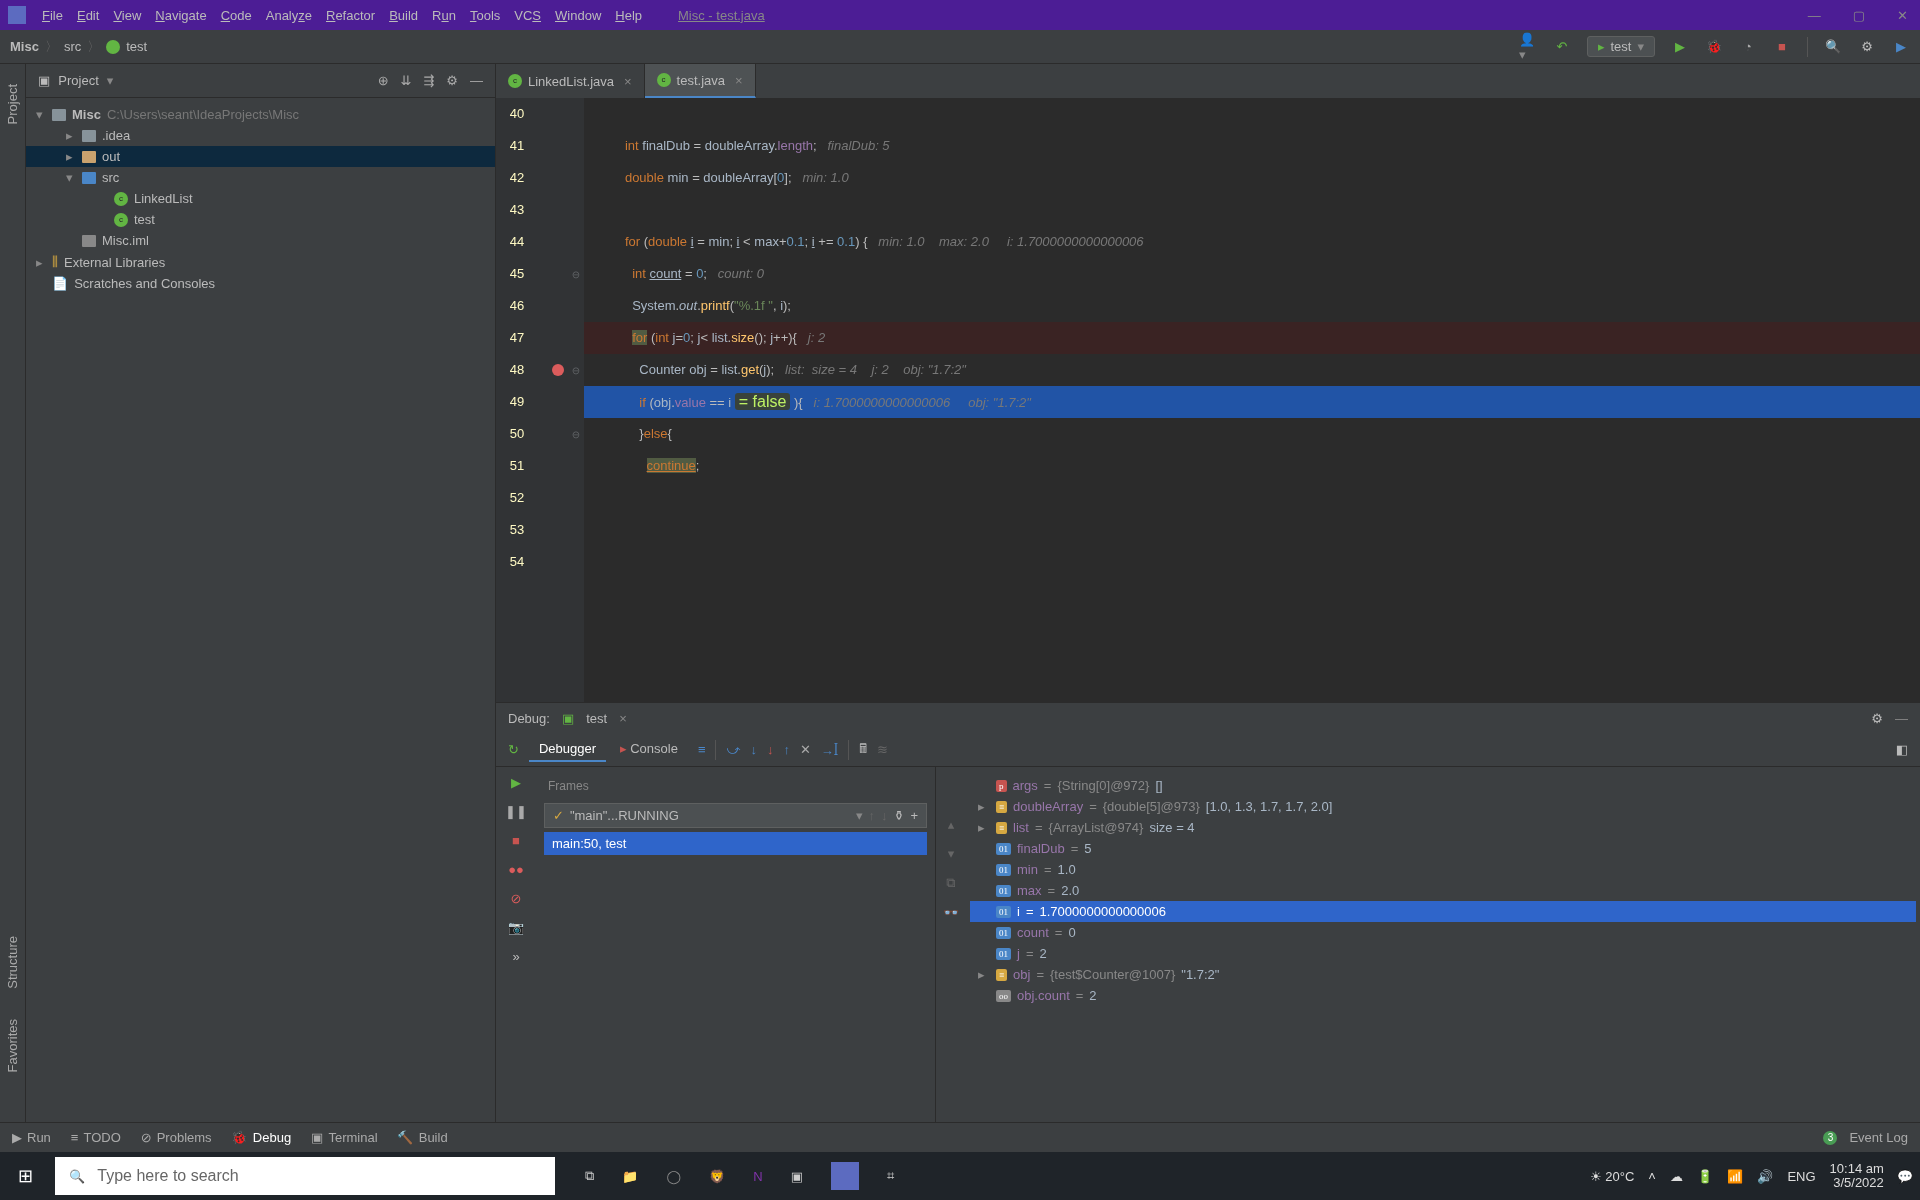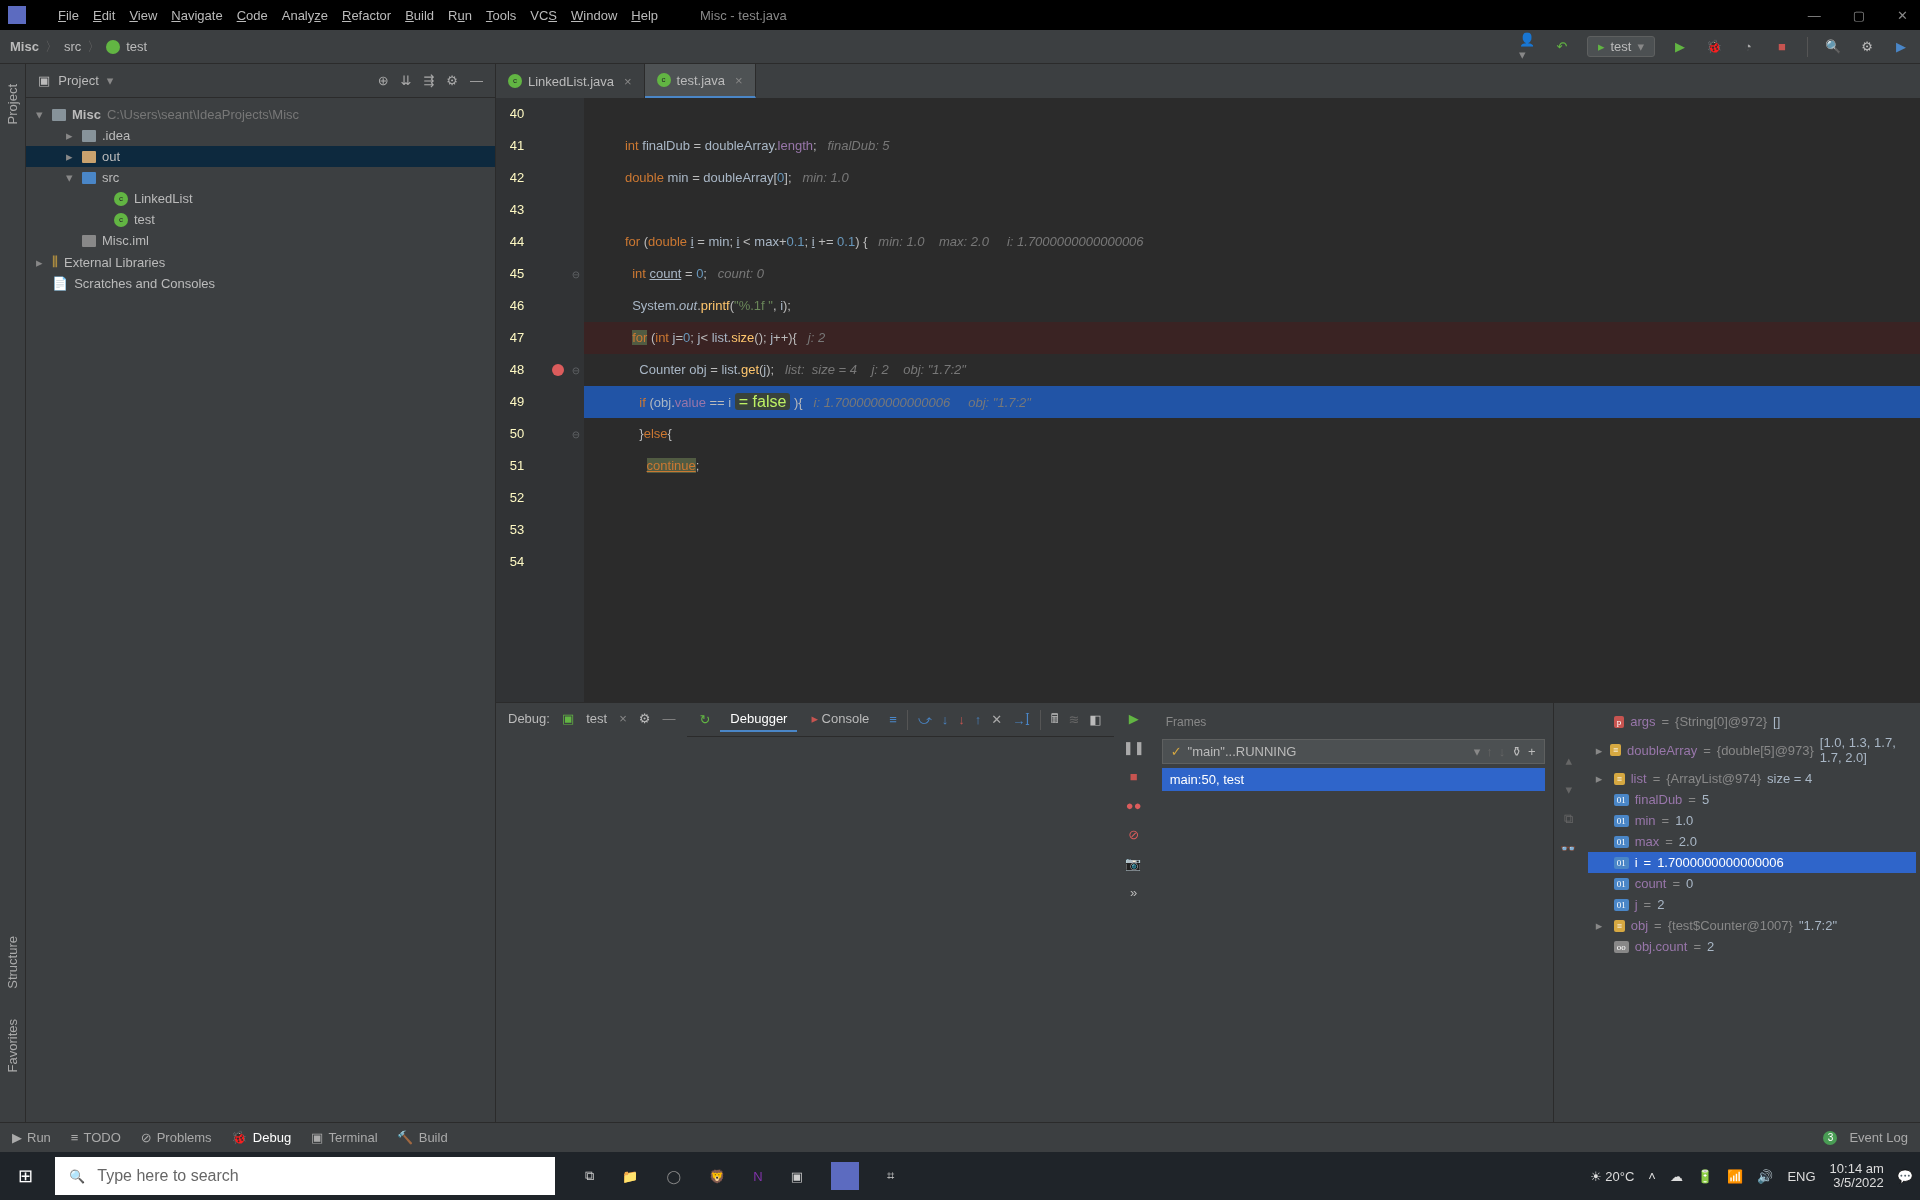--- a/index.html
+++ b/index.html
@@ -1,22 +1,22 @@
 <!DOCTYPE html>
 <html><head>
 <meta charset="utf-8">
 <style>
 * { margin: 0; padding: 0; box-sizing: border-box; font-family: 'Segoe UI', sans-serif; font-size: 13px; }
 body { background: #2b2b2b; color: #bbbbbb; overflow: hidden; width: 1920px; height: 1200px; }
-.titlebar { height: 30px; background: #000000; display: flex; align-items: center; padding: 0 8px; gap: 32px; }
+.titlebar { height: 30px; background: #4c1d95; display: flex; align-items: center; padding: 0 8px; gap: 16px; }
 .titlebar .logo { width: 18px; height: 18px; background: #5c6bc0; display: inline-block; }
 .menubar { display: flex; gap: 14px; }
 .menubar span { cursor: pointer; }
 .menubar span u { text-decoration: underline; }
-.title-path { color: #888; margin-left: 10px; }
+.title-path { color: #888; margin-left: 20px; text-decoration: underline; }
 .winbtns { margin-left: auto; display: flex; gap: 24px; color: #888; }
 .winbtns span { cursor: pointer; padding: 4px; }
 .toolbar { height: 34px; background: #3c3f41; border-bottom: 1px solid #2b2b2b; display: flex; align-items: center; padding: 0 10px; }
 .breadcrumb { display: flex; align-items: center; gap: 6px; }
 .breadcrumb .sep { color: #666; }
 .breadcrumb .file-icon { width: 14px; height: 14px; border-radius: 50%; background: #62b543; display: inline-block; }
 .toolbar-right { margin-left: auto; display: flex; align-items: center; gap: 16px; }
 .icon-btn { width: 18px; height: 18px; cursor: pointer; display: inline-flex; align-items: center; justify-content: center; }
 .run-config { background: #4c5052; border: 1px solid #5e6060; padding: 2px 10px; border-radius: 3px; display: flex; align-items: center; gap: 6px; }
 .play { color: #62b543; }
@@ -58,21 +58,21 @@
 .field { color: #9876aa; }
 .num { color: #6897bb; }
 .str { color: #6a8759; }
 .method { color: #ffc66d; }
 .static { color: #a9b7c6; font-style: italic; }
 .hint { color: #787878; font-style: italic; }
 .hint-box { background: #39423b; color: #bef264; padding: 0 4px; border-radius: 3px; font-style: normal; font-size: 16px; }
 .hi { background: #515b42; }
 .inspection { position: absolute; top: 8px; right: 40px; display: flex; gap: 10px; color: #aaa; align-items: center; font-size: 12px; }
 .warn-icon { color: #d6a841; }
-.debug-panel { height: 420px; background: #3c3f41; border-top: 1px solid #2b2b2b; display: flex; flex-direction: row; }
+.debug-panel { height: 420px; background: #3c3f41; border-top: 1px solid #2b2b2b; display: flex; flex-direction: column; }
 .debug-title { height: 30px; display: flex; align-items: center; padding: 0 12px; gap: 12px; }
 .debug-title .gear { margin-left: auto; }
 .debug-tools { height: 34px; display: flex; align-items: center; padding: 0 12px; gap: 10px; border-bottom: 1px solid #2b2b2b; }
 .debug-tools .sep { width: 1px; height: 20px; background: #555; }
 .debug-tabs { display: flex; gap: 4px; }
 .debug-tab { padding: 4px 10px; cursor: pointer; }
 .debug-tab.active { border-bottom: 2px solid #4a86c7; color: #fff; }
 .debug-body { flex: 1; display: flex; }
 .debug-left-btns { width: 40px; display: flex; flex-direction: column; align-items: center; padding-top: 8px; gap: 14px; }
 .frames-panel { width: 400px; border-right: 1px solid #2b2b2b; padding: 8px; }

